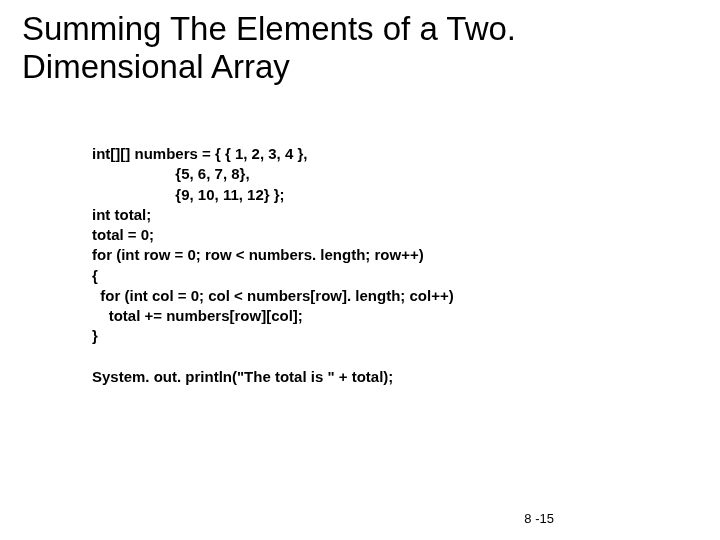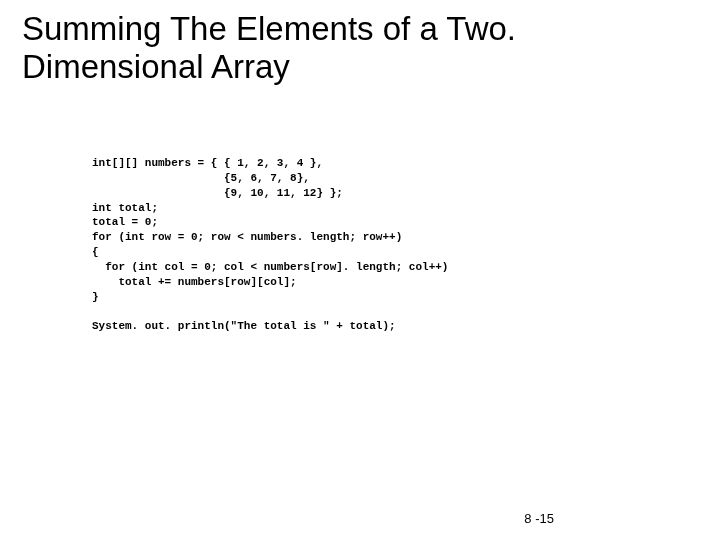--- a/index.html
+++ b/index.html
@@ -23,24 +23,24 @@
     top: 10px;
     left: 22px;
     right: 22px;
     font-size: 33px;
     line-height: 1.15;
     font-weight: 400;
     letter-spacing: 0px;
   }
   .code-block {
     position: absolute;
-    top: 156px;
+    top: 144px;
     left: 92px;
-    font-family: Liberation Mono, monospace;
-    font-size: 11px;
+    font-family: Liberation Sans, sans-serif;
+    font-size: 15px;
     line-height: 1.35;
     font-weight: bold;
     white-space: pre;
   }
   .page-num {
     position: absolute;
     bottom: 14px;
     right: 26px;
     font-size: 13px;
     color: #000;

